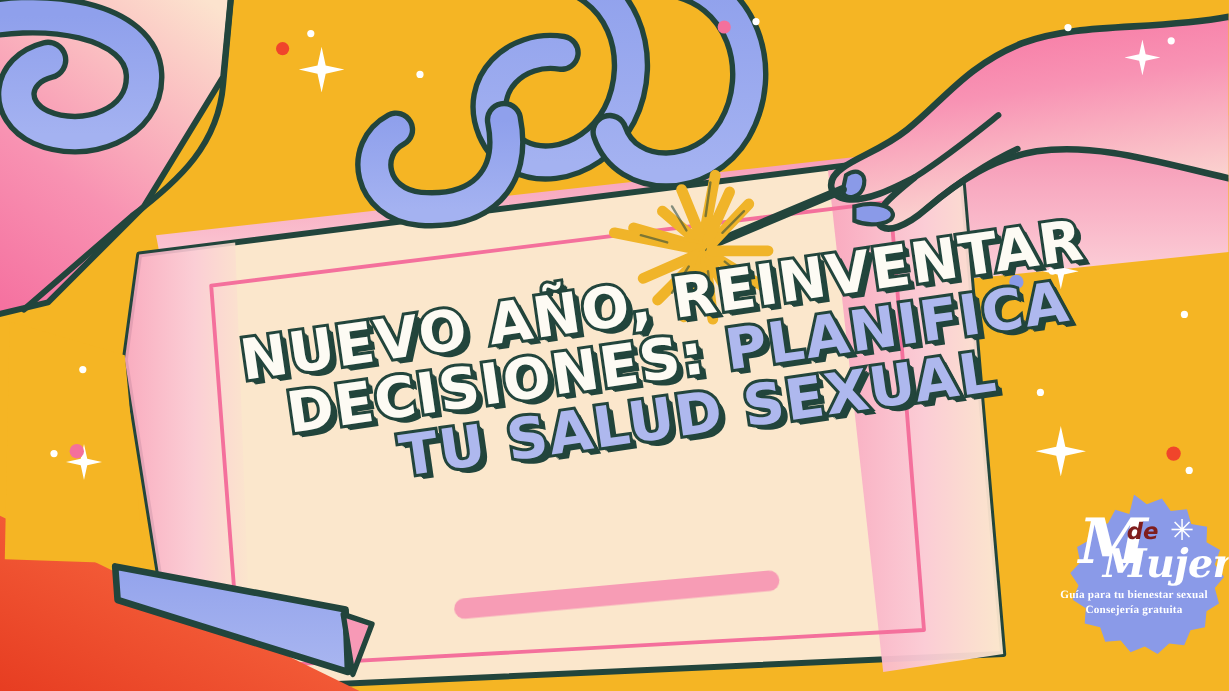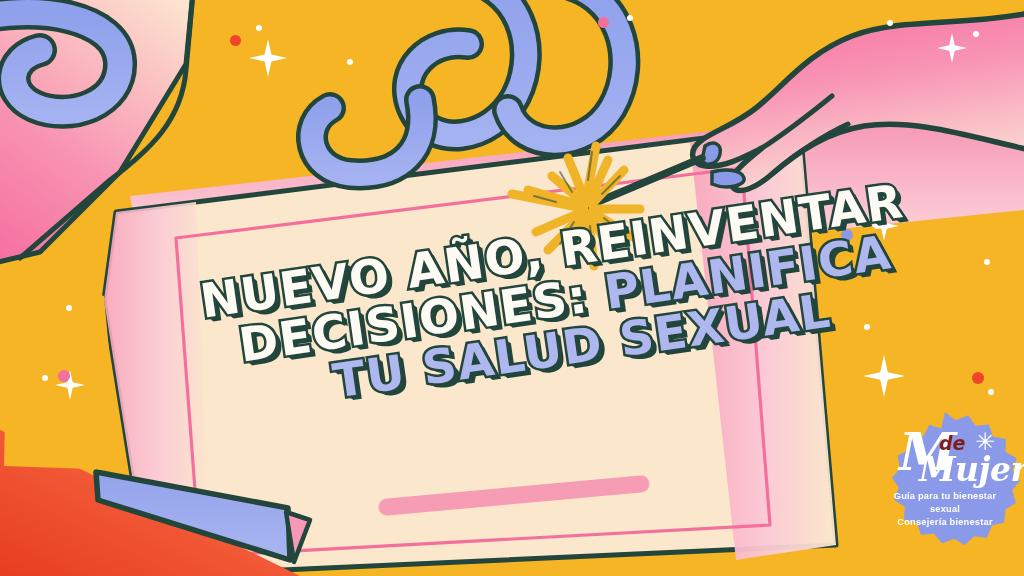--- a/index.html
+++ b/index.html
@@ -130,21 +130,21 @@
   }
   .logo-mujer {
     position:absolute; left:26px; top:27px;
     font-family:"DejaVu Serif", serif;
     font-weight:bold; font-style:italic;
     font-size:33px; line-height:33px;
     color:#fff;
     letter-spacing:-0.5px;
   }
   .badge-tag {
-    font-family:Liberation Sans, sans-serif;
+    font-family:Liberation Serif, serif;
     font-size:9.3px;
     font-weight:600;
     color:#fff;
     text-align:center;
     letter-spacing:0.2px;
     line-height:13px;
     width:130px;
   }
   .badge-tag-1 { margin-top:2px; }
 </style>
@@ -334,17 +334,17 @@
   <div id="logo-badge">
     <div class="badge-burst"></div>
     <div class="badge-inner">
       <div class="logo-mark">
         <span class="logo-M">M</span>
         <span class="logo-de">de</span>
         <span class="logo-ast">✳</span>
         <span class="logo-mujer">Mujer</span>
       </div>
       <div class="badge-tag badge-tag-1">Guía para tu bienestar sexual</div>
-      <div class="badge-tag">Consejería bienestar</div>
+      <div class="badge-tag">Consejería gratuita</div>
     </div>
   </div>
 
 </div>
 
 </body></html>

